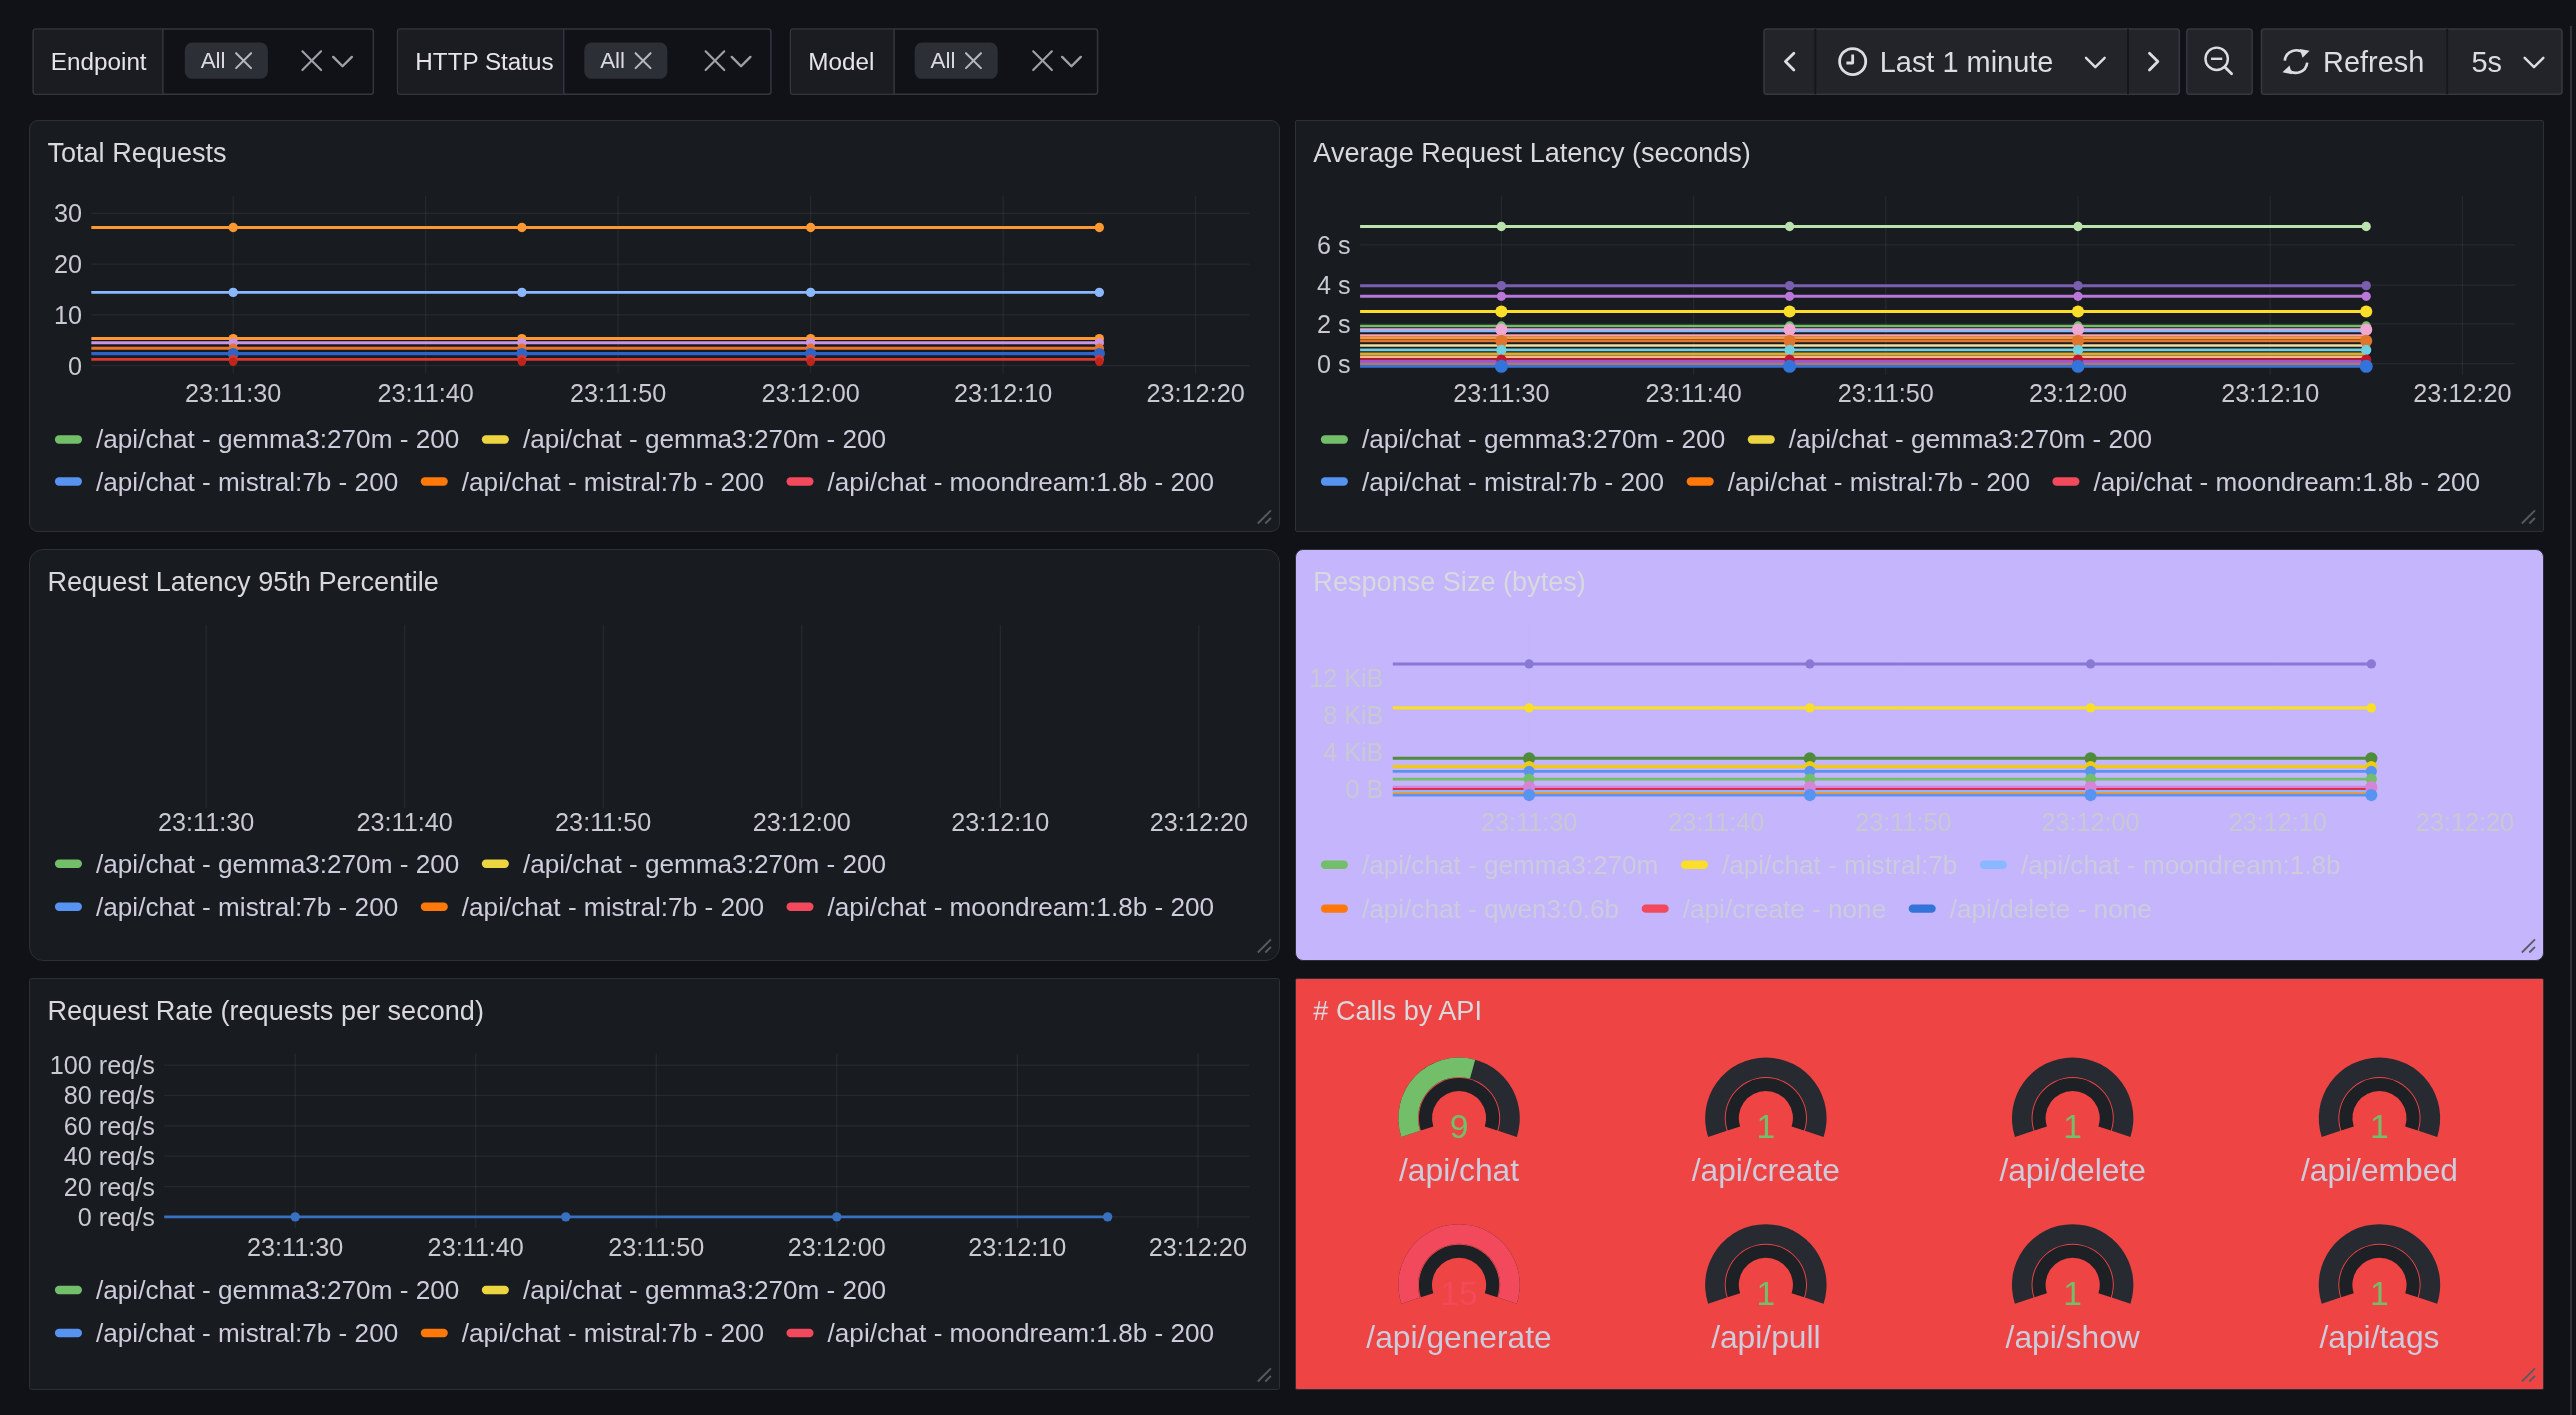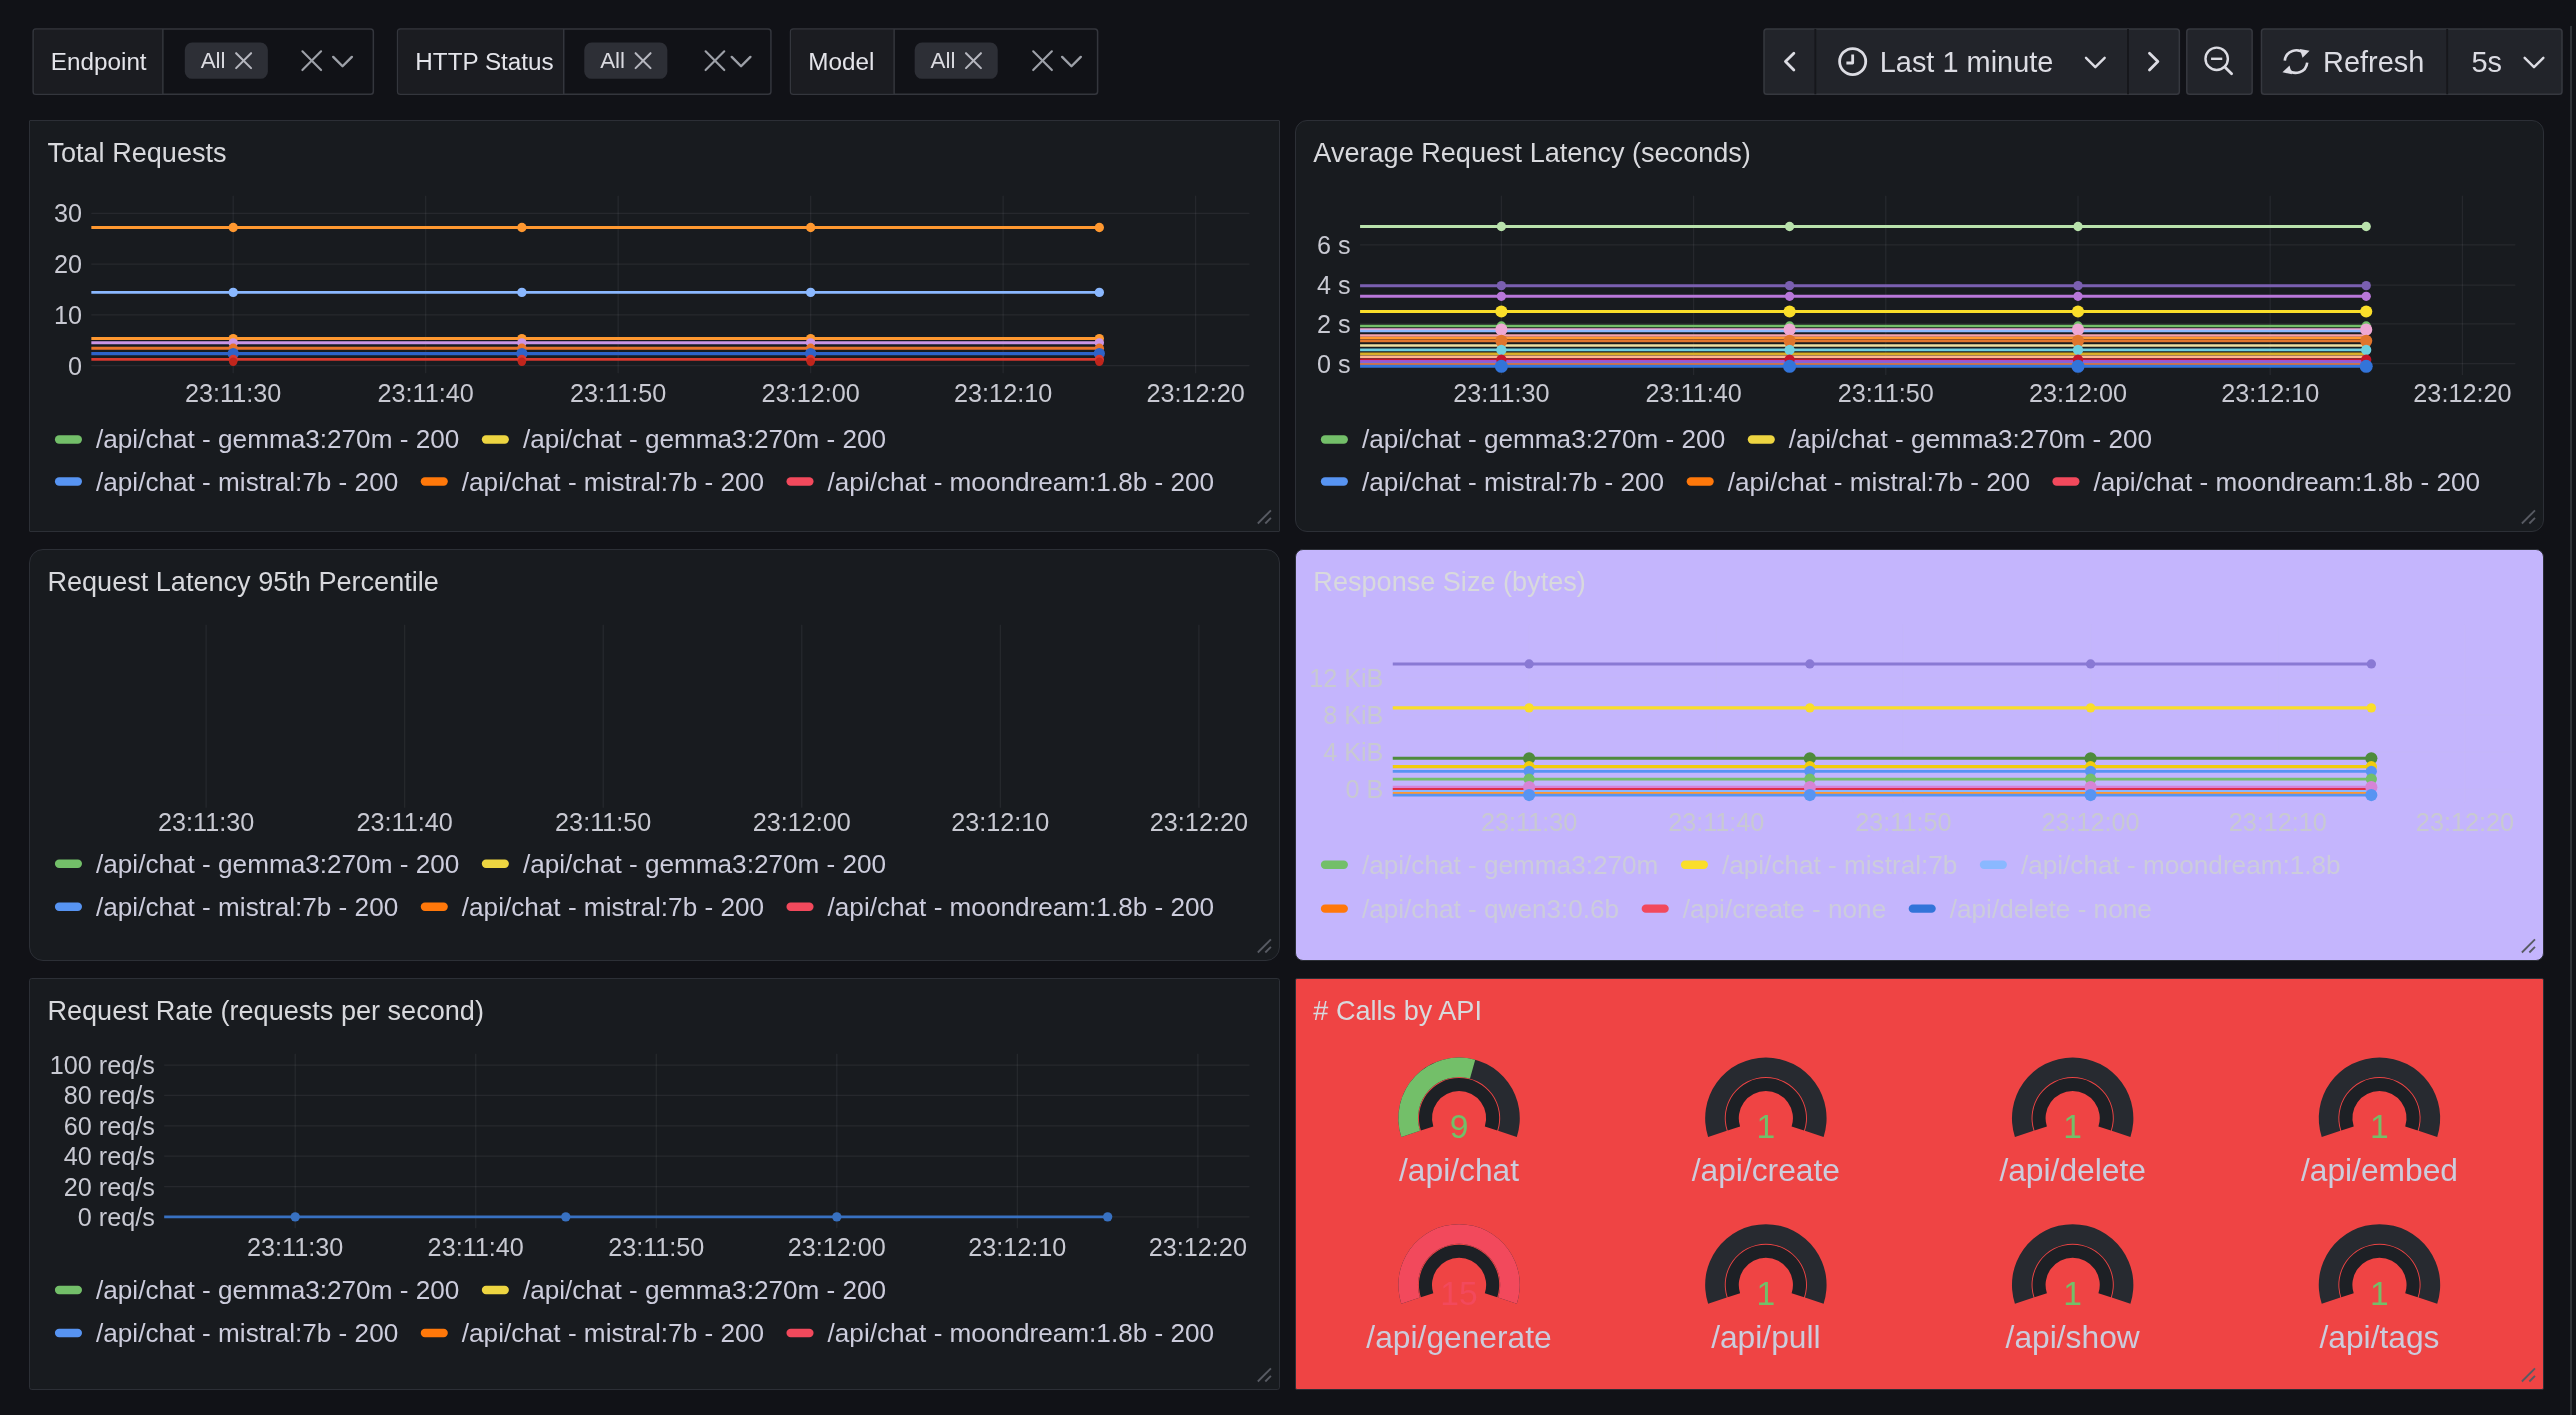--- a/index.html
+++ b/index.html
@@ -71,21 +71,21 @@
       <g fill="none" stroke="#dcdce3" stroke-width="2.8">
         <path d="M 2446 65 A 12.2 12.2 0 0 1 2467 57.8"></path>
         <path d="M 2470 67 A 12.2 12.2 0 0 1 2449 74.2"></path>
       </g>
       <path d="M 2462.2 52.5 L 2472.5 54.5 L 2465 61.8 Z" fill="#dcdce3"></path>
       <path d="M 2453.8 79.5 L 2443.5 77.5 L 2451 70.2 Z" fill="#dcdce3"></path>
       <text x="2487.0" y="66.0" font-size="31" fill="#dcdce3" text-anchor="start" font-weight="500" dominant-baseline="central">Refresh</text>
       <text x="2646.0" y="66.0" font-size="31" fill="#dcdce3" text-anchor="start" font-weight="500" dominant-baseline="central">5s</text>
       <path d="M 2703.0 62.0 L 2713.0 72.0 L 2723.0 62.0" fill="none" stroke="#dcdce3" stroke-width="2.6" stroke-linecap="round" stroke-linejoin="round"></path>
     </svg>
-<div style="position:absolute;left:29px;top:120px;width:1249px;height:410px;background:#181b1f;border:0.9px solid #2c2f36;border-radius:1px;"><svg x="0" y="0" width="1249" height="410" viewBox="0 0 1336 439">
+<div style="position:absolute;left:29px;top:120px;width:1249px;height:410px;background:#181b1f;border:0.9px solid #2c2f36;border-radius:9px;"><svg x="0" y="0" width="1249" height="410" viewBox="0 0 1336 439">
         <text x="18.0" y="34.0" font-size="29" fill="#d8d9dd" text-anchor="start" font-weight="500" dominant-baseline="central">Total Requests</text>
         <line x1="216.9" y1="80.0" x2="216.9" y2="270.0" stroke="rgba(204,204,220,0.08)" stroke-width="1.3"></line>
         <line x1="423.0" y1="80.0" x2="423.0" y2="270.0" stroke="rgba(204,204,220,0.08)" stroke-width="1.3"></line>
         <line x1="629.1" y1="80.0" x2="629.1" y2="270.0" stroke="rgba(204,204,220,0.08)" stroke-width="1.3"></line>
         <line x1="835.2" y1="80.0" x2="835.2" y2="270.0" stroke="rgba(204,204,220,0.08)" stroke-width="1.3"></line>
         <line x1="1041.3" y1="80.0" x2="1041.3" y2="270.0" stroke="rgba(204,204,220,0.08)" stroke-width="1.3"></line>
         <line x1="1247.4" y1="80.0" x2="1247.4" y2="270.0" stroke="rgba(204,204,220,0.08)" stroke-width="1.3"></line>
         <line x1="65.0" y1="99.0" x2="1305.0" y2="99.0" stroke="rgba(204,204,220,0.08)" stroke-width="1.3"></line>
         <line x1="65.0" y1="153.3" x2="1305.0" y2="153.3" stroke="rgba(204,204,220,0.08)" stroke-width="1.3"></line>
         <line x1="65.0" y1="207.6" x2="1305.0" y2="207.6" stroke="rgba(204,204,220,0.08)" stroke-width="1.3"></line>
@@ -147,21 +147,21 @@
         <text x="70.0" y="386.0" font-size="28" fill="#ccccdc" text-anchor="start" font-weight="400" dominant-baseline="central">/api/chat - mistral:7b - 200</text>
         <rect x="417.7" y="381.5" width="29" height="9" rx="4.5" fill="#FF780A"></rect>
         <text x="461.7" y="386.0" font-size="28" fill="#ccccdc" text-anchor="start" font-weight="400" dominant-baseline="central">/api/chat - mistral:7b - 200</text>
         <rect x="809.3" y="381.5" width="29" height="9" rx="4.5" fill="#F2495C"></rect>
         <text x="853.3" y="386.0" font-size="28" fill="#ccccdc" text-anchor="start" font-weight="400" dominant-baseline="central">/api/chat - moondream:1.8b - 200</text>
         <g stroke="#585b63" stroke-width="2">
           <line x1="1314" y1="431" x2="1328" y2="417"></line>
           <line x1="1322" y1="431" x2="1328" y2="425"></line>
         </g>
       </svg></div>
-<div style="position:absolute;left:1295px;top:120px;width:1247px;height:410px;background:#181b1f;border:0.9px solid #2c2f36;border-radius:12px;"><svg x="0" y="0" width="1247" height="410" viewBox="0 0 1334 439">
+<div style="position:absolute;left:1295px;top:120px;width:1247px;height:410px;background:#181b1f;border:0.9px solid #2c2f36;border-radius:2px;"><svg x="0" y="0" width="1247" height="410" viewBox="0 0 1334 439">
         <text x="18.0" y="34.0" font-size="29" fill="#d8d9dd" text-anchor="start" font-weight="500" dominant-baseline="central">Average Request Latency (seconds)</text>
         <line x1="219.3" y1="80.0" x2="219.3" y2="272.0" stroke="rgba(204,204,220,0.08)" stroke-width="1.3"></line>
         <line x1="425.1" y1="80.0" x2="425.1" y2="272.0" stroke="rgba(204,204,220,0.08)" stroke-width="1.3"></line>
         <line x1="630.9" y1="80.0" x2="630.9" y2="272.0" stroke="rgba(204,204,220,0.08)" stroke-width="1.3"></line>
         <line x1="836.7" y1="80.0" x2="836.7" y2="272.0" stroke="rgba(204,204,220,0.08)" stroke-width="1.3"></line>
         <line x1="1042.5" y1="80.0" x2="1042.5" y2="272.0" stroke="rgba(204,204,220,0.08)" stroke-width="1.3"></line>
         <line x1="1248.3" y1="80.0" x2="1248.3" y2="272.0" stroke="rgba(204,204,220,0.08)" stroke-width="1.3"></line>
         <line x1="68.0" y1="132.7" x2="1305.0" y2="132.7" stroke="rgba(204,204,220,0.08)" stroke-width="1.3"></line>
         <line x1="68.0" y1="175.7" x2="1305.0" y2="175.7" stroke="rgba(204,204,220,0.08)" stroke-width="1.3"></line>
         <line x1="68.0" y1="217.2" x2="1305.0" y2="217.2" stroke="rgba(204,204,220,0.08)" stroke-width="1.3"></line>

